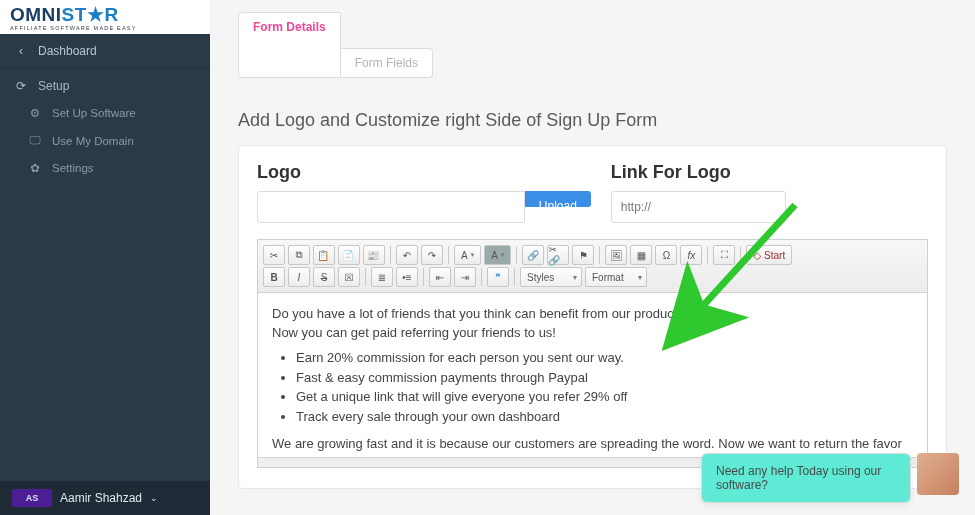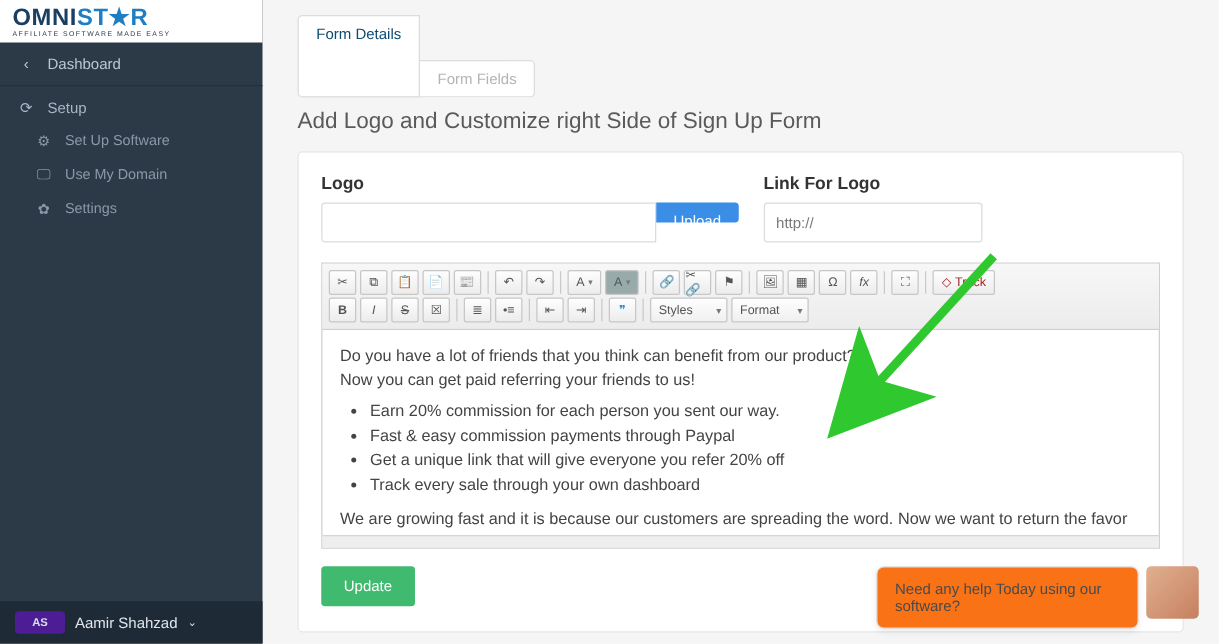--- a/index.html
+++ b/index.html
@@ -14,30 +14,30 @@
 .side a, .side .item { display: flex; align-items: center; gap: 10px; padding: 8px 14px; font-size: 12px; color: #93a2b2; text-decoration: none; cursor: pointer; }
 .side .dash { border-bottom: 1px solid #233040; padding-top: 10px; padding-bottom: 10px; color: #b9c7d6; }
 .side .group { color: #a6b6c6; padding: 10px 14px 6px; font-size: 12px; display: flex; align-items: center; gap: 10px; }
 .side .item { padding: 7px 14px 7px 28px; font-size: 11.5px; color: #8a99aa; }
 .side .spacer { flex: 1; }
 .userbar { background: #1e2a36; padding: 8px 12px; display: flex; align-items: center; gap: 8px; color: #e0e6ec; font-size: 12px; }
 .userbar .chip { width: 40px; height: 18px; background: #4c1d95; border-radius: 3px; display: flex; align-items: center; justify-content: center; font-size: 9px; font-weight: 600; color: #d8e0e8; }
 .main { flex: 1; padding: 12px 28px 0 28px; min-width: 0; }
 .tabs { display: flex; gap: 0; }
 .tab { padding: 7px 14px; font-size: 12px; background: #fff; border: 1px solid #dcdcdc; color: #5c5c5c; cursor: pointer; }
-.tab.active { font-weight: 400; color: #0c4a6e; }
+.tab.active { font-weight: 700; color: #ec4899; }
 .tab.inactive { color: #b4b4b4; margin-top: 36px; }
 .tab:first-child { border-radius: 4px 0 0 4px; }
 .tab:last-child { border-radius: 0 4px 4px 0; border-left: none; }
-h1.title { font-size: 18px; font-weight: 400; color: #5a5a5a; margin: 8px 0 14px; }
+h1.title { font-size: 18px; font-weight: 400; color: #5a5a5a; margin: 32px 0 14px; }
 .panel { background: #fff; border: 1px solid #e6e6e6; border-radius: 4px; padding: 16px 18px 20px; }
 .row { display: flex; gap: 20px; }
 .col { flex: 1; }
 .col.narrow { flex: 0.95; }
-label.fld { font-weight: 600; font-size: 14px; color: #333; display: block; margin-bottom: 8px; }
+label.fld { font-weight: 600; font-size: 18px; color: #333; display: block; margin-bottom: 8px; }
 .inputwrap { display: flex; }
 .input { flex: 1; border: 1px solid #dcdcdc; border-radius: 3px 0 0 3px; padding: 7px 9px; font-size: 12px; color: #7a7a7a; height: 32px; }
 .input.solo { border-radius: 3px; }
 .btn { border: none; border-radius: 3px; padding: 8px 14px; font-size: 12px; cursor: pointer; color: #fff; }
 .btn-upload { background: #3b8ee5; border-radius: 0 3px 3px 0; height: 16px; }
 .btn-update { background: #3fba6e; padding: 9px 18px; }
 .editor { margin-top: 16px; border: 1px solid #cfcfcf; background: #fff; }
 .toolbar { background: linear-gradient(#f7f7f7, #ececec); border-bottom: 1px solid #cfcfcf; padding: 4px 5px; }
 .tbrow { display: flex; align-items: center; flex-wrap: wrap; gap: 3px; padding: 1px 0; }
 .tbtn { width: 22px; height: 20px; border: 1px solid #c7c7c7; background: linear-gradient(#fefefe,#ececec); border-radius: 2px; display: flex; align-items: center; justify-content: center; font-size: 10px; color: #555; cursor: pointer; }
@@ -46,21 +46,21 @@
 .tbtn .tri { font-size: 7px; color: #777; }
 .sep { width: 1px; height: 18px; background: #c9c9c9; margin: 0 2px; }
 .tbsel { height: 20px; border: 1px solid #c7c7c7; background: linear-gradient(#fefefe,#f0f0f0); border-radius: 2px; font-size: 10px; padding: 0 14px 0 6px; color: #555; min-width: 62px; display: flex; align-items: center; position: relative; cursor: pointer; }
 .tbsel::after { content: "▾"; position: absolute; right: 4px; font-size: 8px; color: #777; }
 .edbody { padding: 12px 14px 8px 14px; font-size: 13px; color: #444; line-height: 1.45; height: 164px; overflow: hidden; position: relative; }
 .edbody ul { margin: 6px 0 8px 24px; }
 .edbody ul li { margin: 1px 0; }
 .edresize { height: 10px; background: #eeeeee; border-top: 1px solid #d4d4d4; }
 .arrow { position: absolute; left: 650px; top: 195px; pointer-events: none; }
 .chat { position: absolute; right: 16px; bottom: 12px; display: flex; align-items: flex-start; gap: 6px; }
-.bubble { background: #f97316; border: 1px solid #ddd; border-radius: 6px; padding: 10px 14px; font-size: 12px; color: #4a4a4a; width: 210px; box-shadow: 0 2px 6px rgba(0,0,0,0.08); }
+.bubble { background: #5eead4; border: 1px solid #ddd; border-radius: 6px; padding: 10px 14px; font-size: 12px; color: #4a4a4a; width: 210px; box-shadow: 0 2px 6px rgba(0,0,0,0.08); }
 .avatar { width: 42px; height: 42px; border-radius: 4px; background: linear-gradient(135deg,#e0b090,#c68060); }
 .icon { font-style: normal; width: 14px; text-align: center; }
 </style>
 </head>
 <body>
 
 <div class="shell">
 
   <div class="side">
     <div class="logo">
@@ -146,21 +146,21 @@
             <div class="sep"></div>
             <div class="tbtn">🖼</div>
             <div class="tbtn">▦</div>
             <div class="tbtn">Ω</div>
             <div class="tbtn">
                 <i>fx</i>
               </div>
             <div class="sep"></div>
             <div class="tbtn">⛶</div>
             <div class="sep"></div>
-            <div class="tbtn src">◇ <span>Track</span></div>
+            <div class="tbtn src">◇ <span>Start</span></div>
           </div>
           <div class="tbrow">
             <div class="tbtn">
                 <b>B</b>
               </div>
             <div class="tbtn">
                 <i>I</i>
               </div>
             <div class="tbtn">
                 <s>S</s>
@@ -178,31 +178,28 @@
             <div class="tbsel">Styles</div>
             <div class="tbsel">Format</div>
           </div>
         </div>
         <div class="edbody">
           <div>Do you have a lot of friends that you think can benefit from our product?</div>
           <div>Now you can get paid referring your friends to us!</div>
           <ul>
             <li>Earn 20% commission for each person you sent our way.</li>
             <li>Fast &amp; easy commission payments through Paypal</li>
-            <li>Get a unique link that will give everyone you refer 20% off</li>
+            <li>Get a unique link that will give everyone you refer 29% off</li>
             <li>Track every sale through your own dashboard</li>
           </ul>
           <div>We are growing fast and it is because our customers are spreading the word. Now we want to return the favor to everyone that has helped us. Start getting paid today!</div>
         </div>
         <div class="edresize"></div>
       </div>
 
-      <div style="margin-top:14px">
-        <button class="btn btn-update">Update</button>
-      </div>
     </div>
   </div>
 
 </div>
 
 <svg class="arrow" width="170" height="170">
   <defs>
     <marker id="ah" markerWidth="12" markerHeight="12" refX="6" refY="6" orient="auto">
       <path d="M0,0 L12,6 L0,12 L3,6 Z" fill="#2fc92f"></path>
     </marker>

